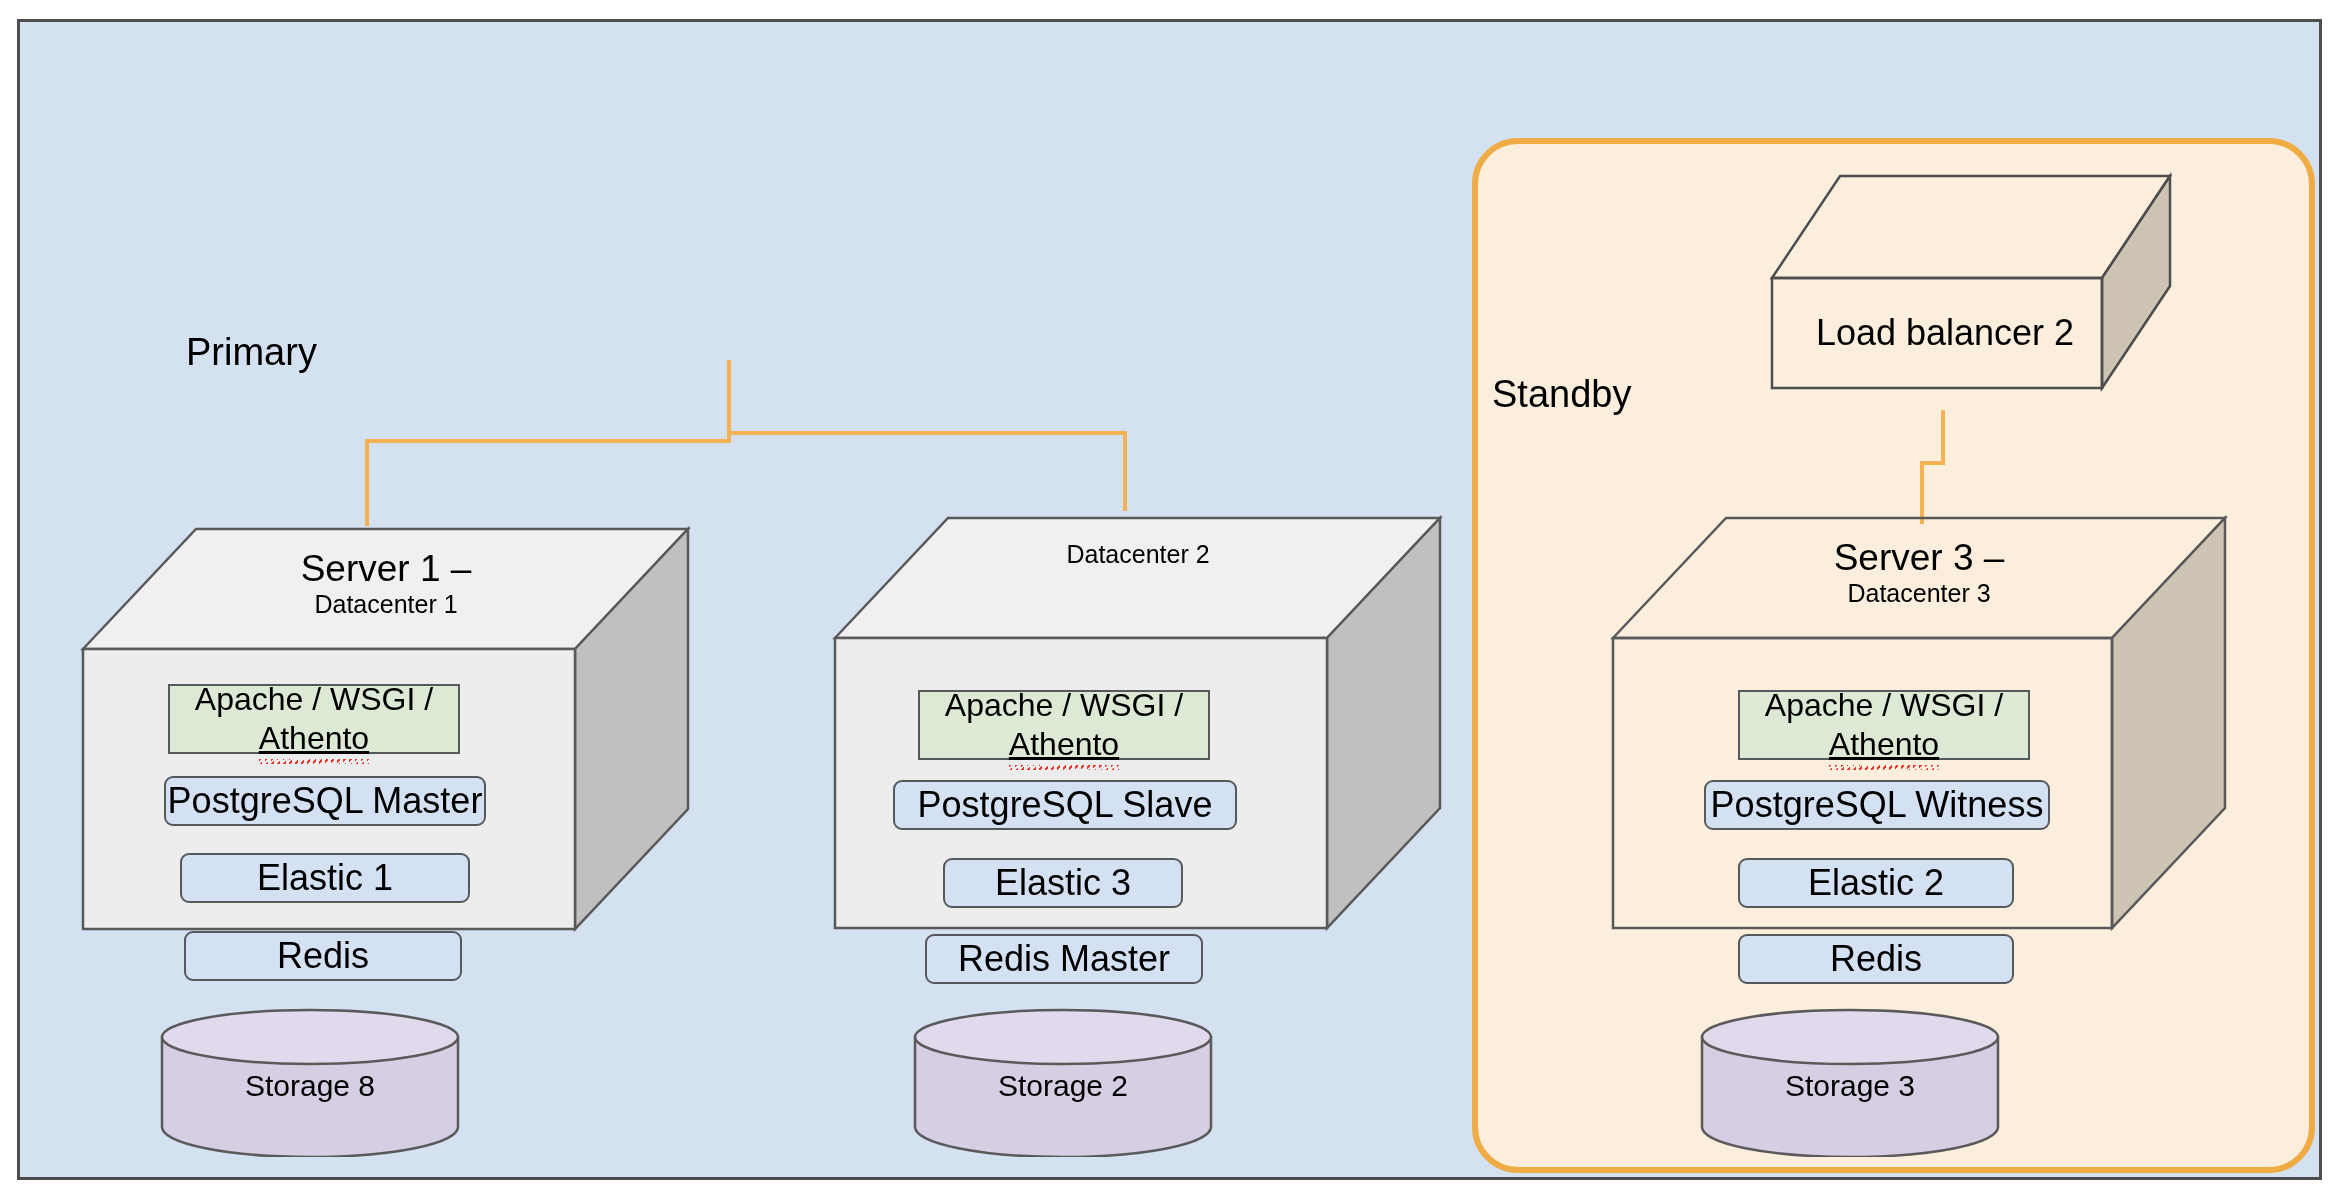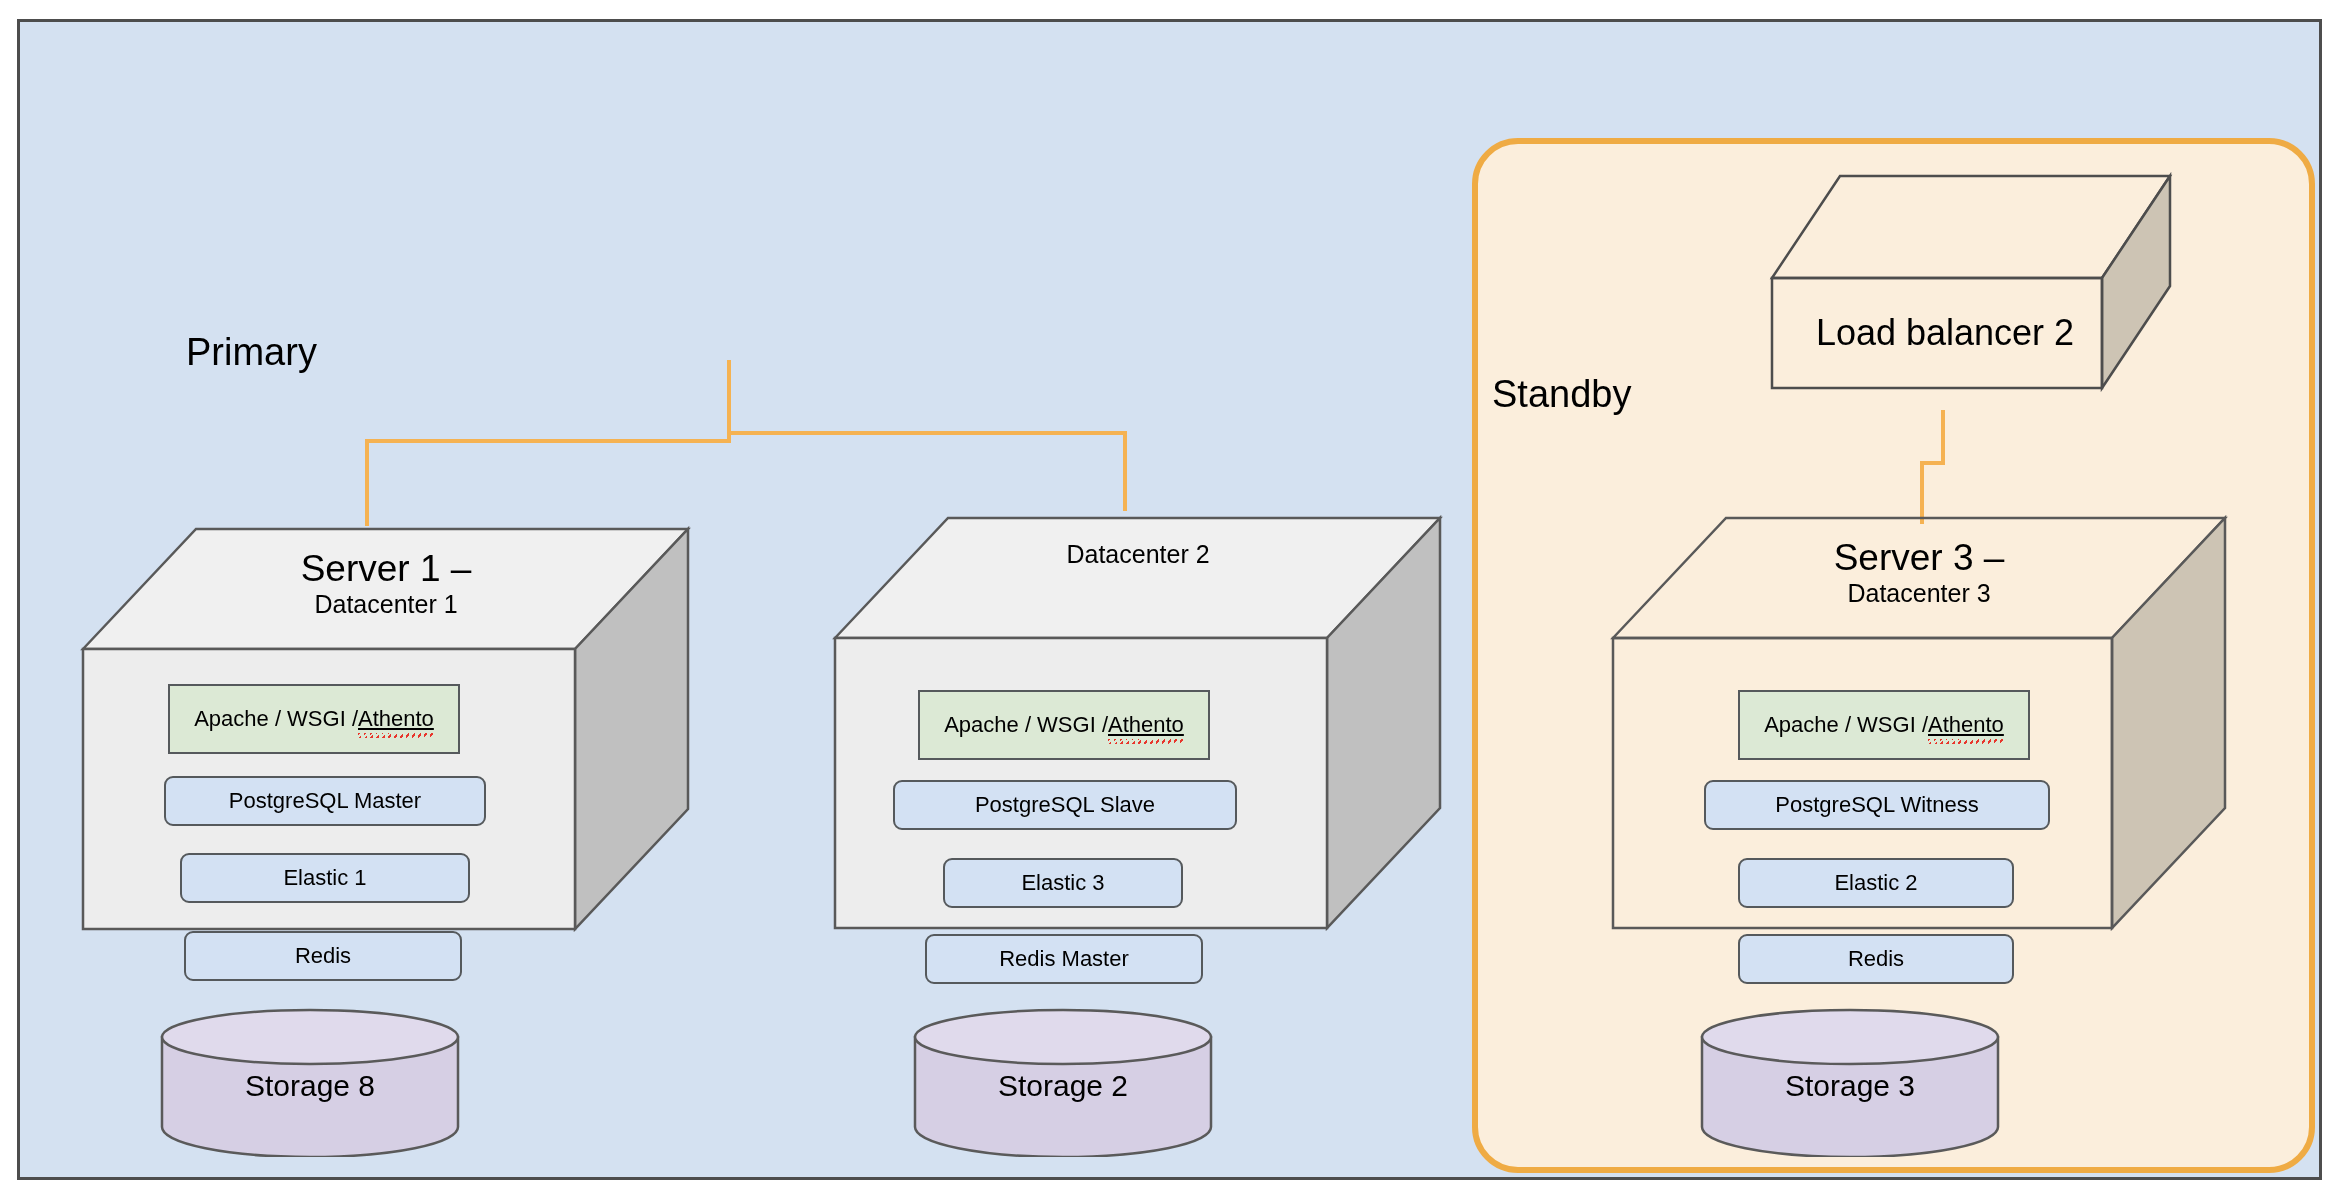--- a/index.html
+++ b/index.html
@@ -72,28 +72,28 @@
     display:flex;
     align-items:center;
     justify-content:center;
     text-align:center;
     color:#000000;
     border:2px solid #55595c;
   }
   .chip-green{
     background:#dce9d5;
     border-radius:0;
-    font-size:22px;
+    font-size:32px;
     line-height:1.22;
-    flex-direction:row;
+    flex-direction:column;
   }
   .chip-blue{
     background:#d3e1f3;
     border-radius:9px;
-    font-size:22px;
+    font-size:36px;
   }
   .misspelled{
     display:inline-block;
     text-decoration:underline;
     text-decoration-color:#000;
     position:relative;
   }
   .misspelled::after{
     content:"";
     position:absolute;

